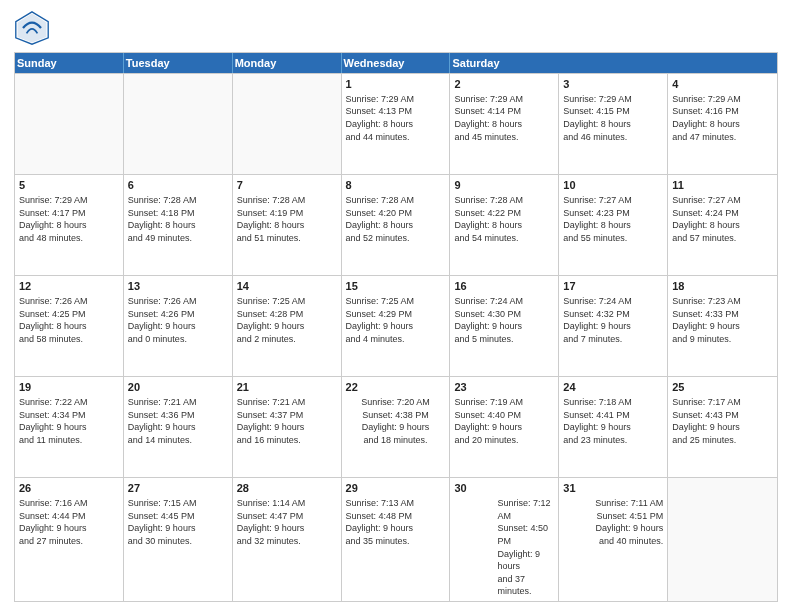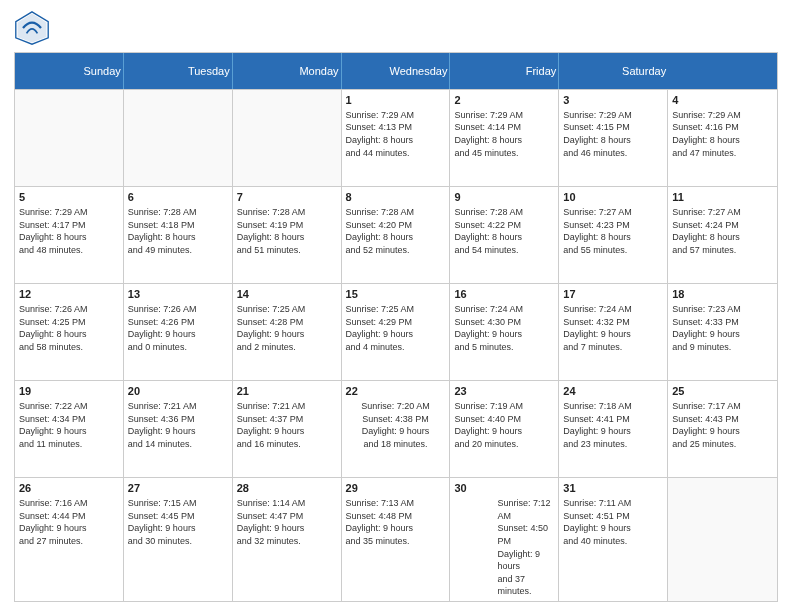--- a/index.html
+++ b/index.html
@@ -60,23 +60,23 @@
       border: 1px solid #ccc;
     }
     .cal-header {
       display: grid;
       grid-template-columns: repeat(7, 1fr);
       background: #2a6db5;
     }
     .cal-header-cell {
       color: #fff;
       font-size: 11px;
-      font-weight: normal;
-      text-align: right;
-      padding: 12px 2px;
+      font-weight: bold;
+      text-align: left;
+      padding: 4px 2px;
       border-right: 1px solid #5a9fd4;
     }
     .cal-header-cell:last-child { border-right: none; }
     .cal-body {
       flex: 1;
       display: flex;
       flex-direction: column;
     }
     .cal-row {
       display: grid;
@@ -130,21 +130,20 @@
       <div class="location"></div>
     </div>
   </div>
 
   <div class="calendar">
     <div class="cal-header" id="cal-header">
         <div class="cal-header-cell">Sunday</div>
         <div class="cal-header-cell">Tuesday</div>
         <div class="cal-header-cell">Monday</div>
         <div class="cal-header-cell">Wednesday</div>
-        <div class="cal-header-cell">Friday</div>
         <div class="cal-header-cell">Saturday</div>
       </div>
     <div class="cal-body" id="cal-body">
         <div class="cal-row">
           <div class="cal-cell empty"></div>
           <div class="cal-cell empty"></div>
           <div class="cal-cell empty"></div>
           <div class="cal-cell">
             <span class="day-num">1</span>
             <div class="cell-text" style="white-space: pre-line;">Sunrise: 7:29 AM
@@ -358,21 +357,21 @@
           </div>
           <div class="cal-cell">
             <span class="day-num">30</span>
             <div class="cell-text" style="white-space: pre-line; margin-left: 43px;">Sunrise: 7:12 AM
 Sunset: 4:50 PM
 Daylight: 9 hours
 and 37 minutes.</div>
           </div>
           <div class="cal-cell">
             <span class="day-num">31</span>
-            <div class="cell-text" style="white-space: pre-line;">Sunrise: 7:11 AM
+            <div class="cell-text" style="white-space: pre-line; text-align: right;">Sunrise: 7:11 AM
 Sunset: 4:51 PM
 Daylight: 9 hours
 and 40 minutes.</div>
           </div>
           <div class="cal-cell empty"></div>
         </div>
       </div>
   </div>
 </div>
 

